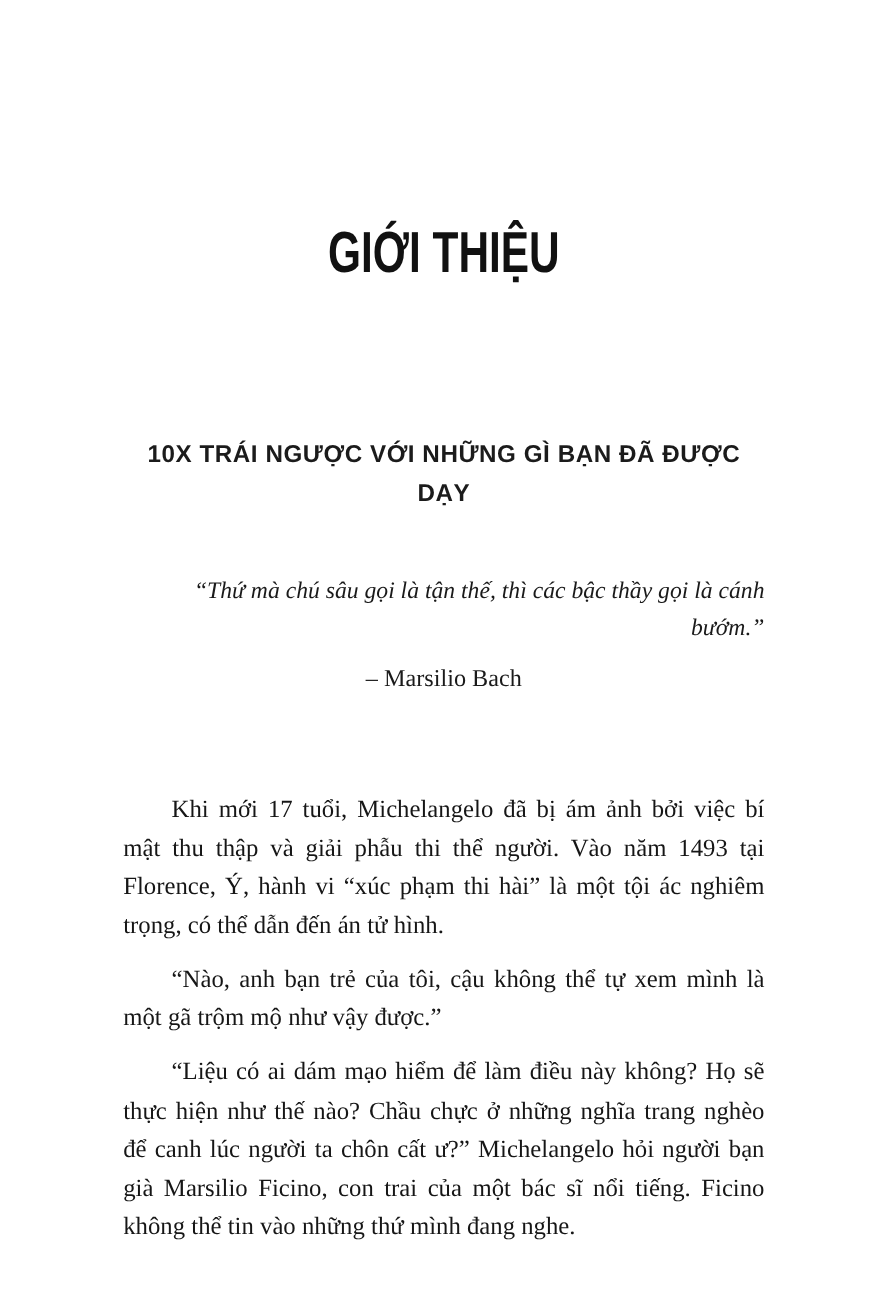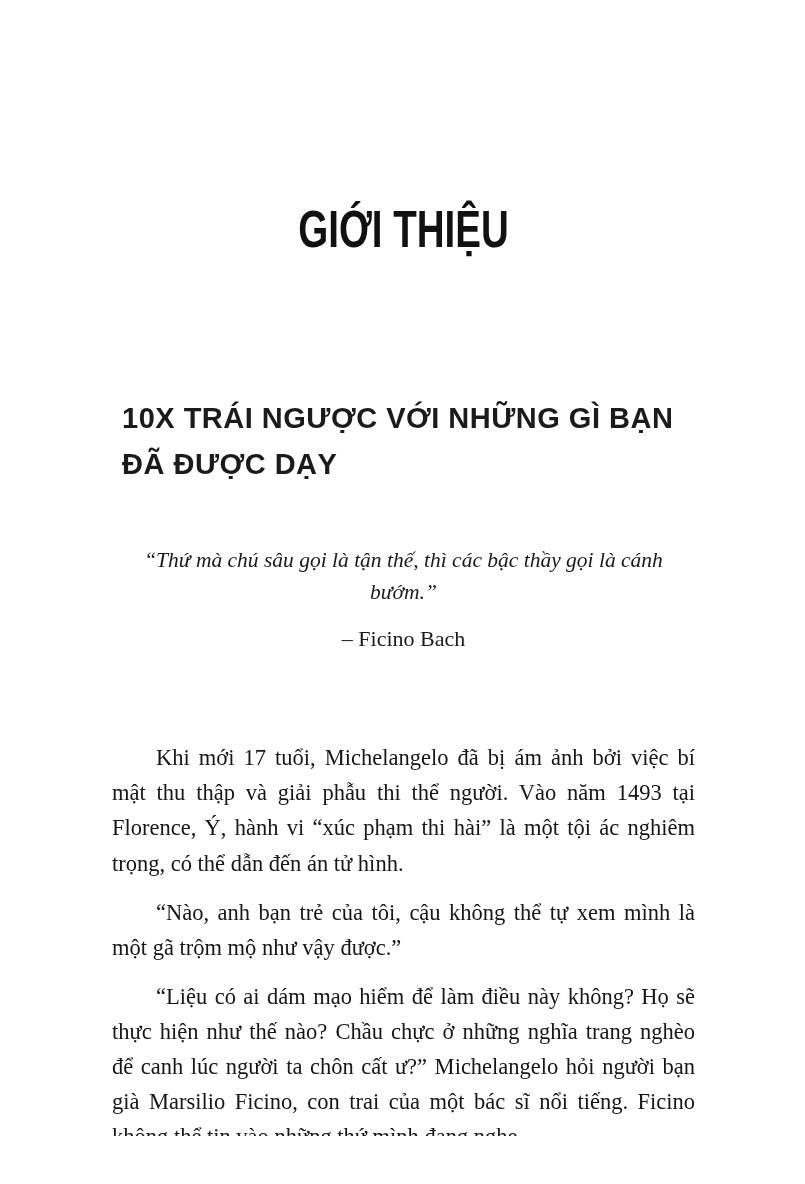--- a/index.html
+++ b/index.html
@@ -28,37 +28,39 @@
     font-family: "Liberation Sans", "DejaVu Sans", sans-serif;
     font-weight: bold;
     font-size: 47px;
     letter-spacing: 0px;
     color: #111111;
     transform: scale(0.82, 1.12);
     transform-origin: center top;
   }
   .section-heading {
     margin-top: 142px;
+    text-align: center;
     font-family: "Liberation Sans", "DejaVu Sans", sans-serif;
     font-weight: bold;
-    font-size: 29px;
+    font-size: 22px;
     line-height: 1.6;
     letter-spacing: 0.5px;
     color: #1b1b1b;
     padding: 0 10px;
   }
   .quote-block {
     margin-top: 56px;
     text-align: center;
   }
   .quote-text {
     font-style: italic;
     font-size: 21.5px;
     line-height: 1.5;
     color: #1a1a1a;
+    text-align: right;
   }
   .quote-attribution {
     margin-top: 18px;
     font-size: 22px;
     color: #1a1a1a;
   }
   .body-text {
     margin-top: 88px;
   }
   .body-text p {
@@ -75,21 +77,21 @@
 
 <div class="page">
   <div class="content">
 
     <div class="chapter-title">GIỚI THIỆU</div>
 
     <div class="section-heading">10X TRÁI NGƯỢC VỚI NHỮNG GÌ BẠN ĐÃ ĐƯỢC DẠY</div>
 
     <div class="quote-block">
       <div class="quote-text">“Thứ mà chú sâu gọi là tận thế, thì các bậc thầy gọi là cánh bướm.”</div>
-      <div class="quote-attribution">– Ficino Bach</div>
+      <div class="quote-attribution">– Marsilio Bach</div>
     </div>
 
     <div class="body-text">
       <p>Khi mới 17 tuổi, Michelangelo đã bị ám ảnh bởi việc bí mật thu thập và giải phẫu thi thể người. Vào năm 1493 tại Florence, Ý, hành vi “xúc phạm thi hài” là một tội ác nghiêm trọng, có thể dẫn đến án tử hình.</p>
       <p>“Nào, anh bạn trẻ của tôi, cậu không thể tự xem mình là một gã trộm mộ như vậy được.”</p>
       <p>“Liệu có ai dám mạo hiểm để làm điều này không? Họ sẽ thực hiện như thế nào? Chầu chực ở những nghĩa trang nghèo để canh lúc người ta chôn cất ư?” Michelangelo hỏi người bạn già Marsilio Ficino, con trai của một bác sĩ nổi tiếng. Ficino không thể tin vào những thứ mình đang nghe.</p>
     </div>
 
   </div>
 </div>

